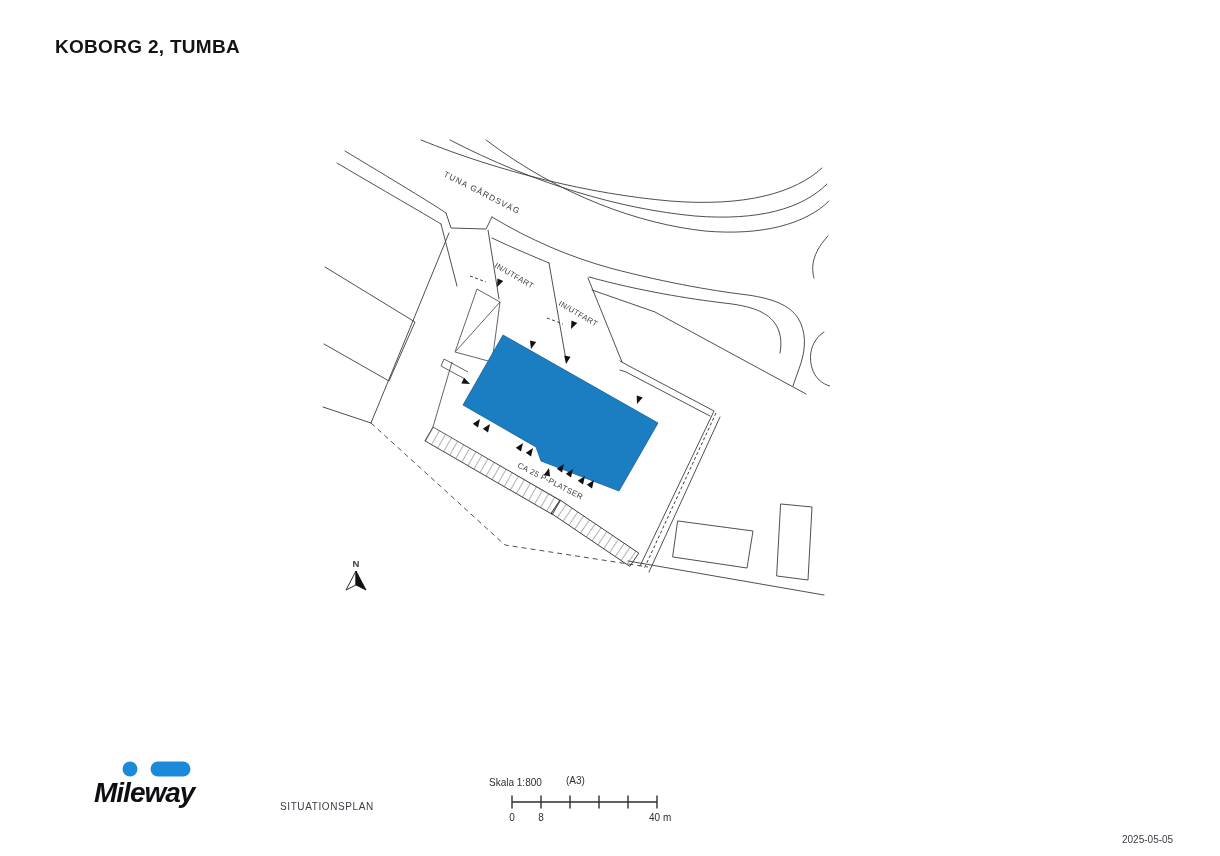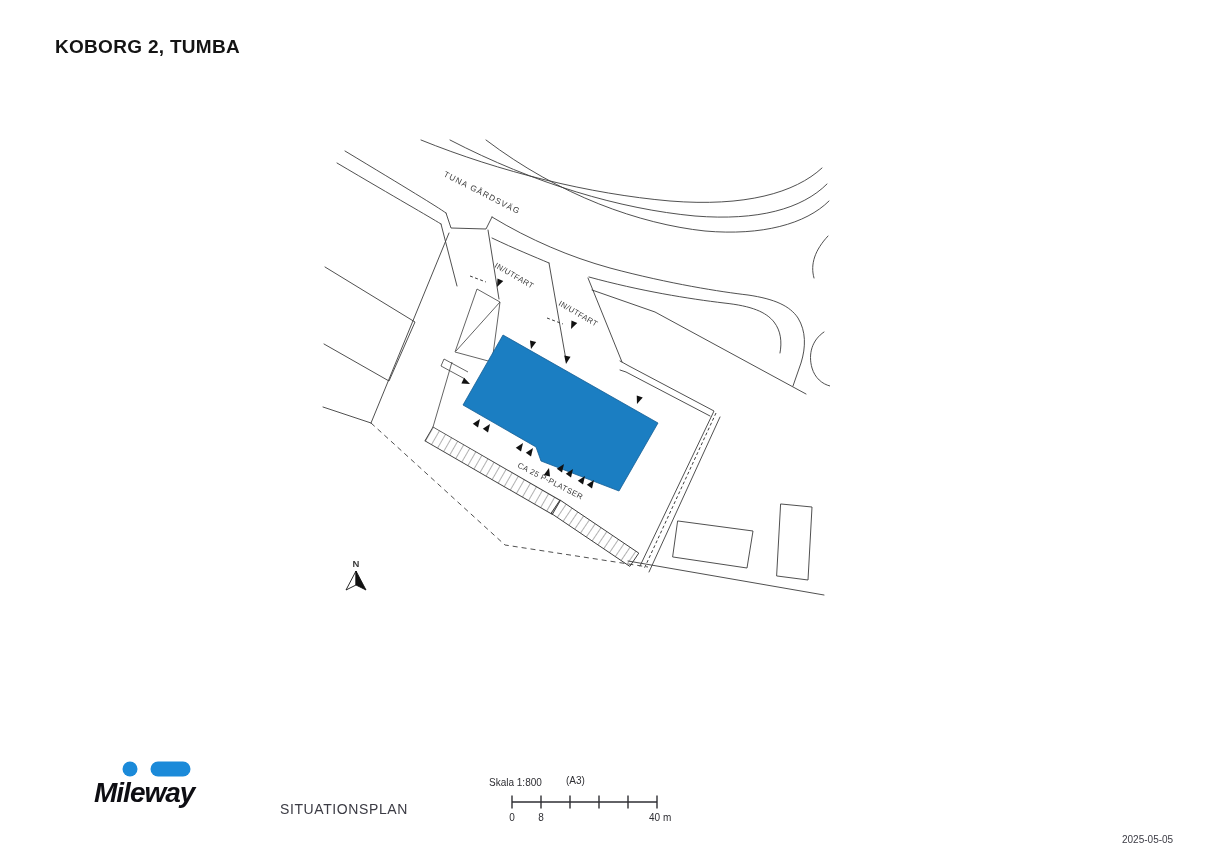--- a/index.html
+++ b/index.html
@@ -20,21 +20,21 @@
   .tri{fill:#111111;stroke:none;}
   .maplabel{font-size:8.2px;letter-spacing:1.1px;}
   .maplabel-sm{font-size:7.8px;letter-spacing:.4px;}
   .north-n{font-size:9.5px;font-weight:bold;fill:#111;}
   
   .logo-wordmark{
     position:absolute;left:53px;top:777px;font-size:28px;font-weight:bold;font-style:italic;
     letter-spacing:-1px;color:#0e0e13;margin-left:41px;
   }
   .logo-mark{position:absolute;left:118px;top:756px;width:80px;height:26px;}
-  .doc-type{position:absolute;left:280px;top:801px;font-size:14px;letter-spacing:.6px;color:#3b3b44;}
+  .doc-type{position:absolute;left:280px;top:801px;font-size:10px;letter-spacing:.6px;color:#3b3b44;}
   .scalebar{position:absolute;left:486px;top:772px;width:210px;height:52px;}
   .scalebar text{font-family:"Liberation Sans", sans-serif;fill:#2e2e33;font-size:10px;}
   .date{position:absolute;left:1122px;top:834px;font-size:10px;color:#3b3b44;}
 </style>
 </head>
 <body>
 
 <main class="sheet">
 
   <h1 class="page-title">KOBORG 2, TUMBA</h1>

